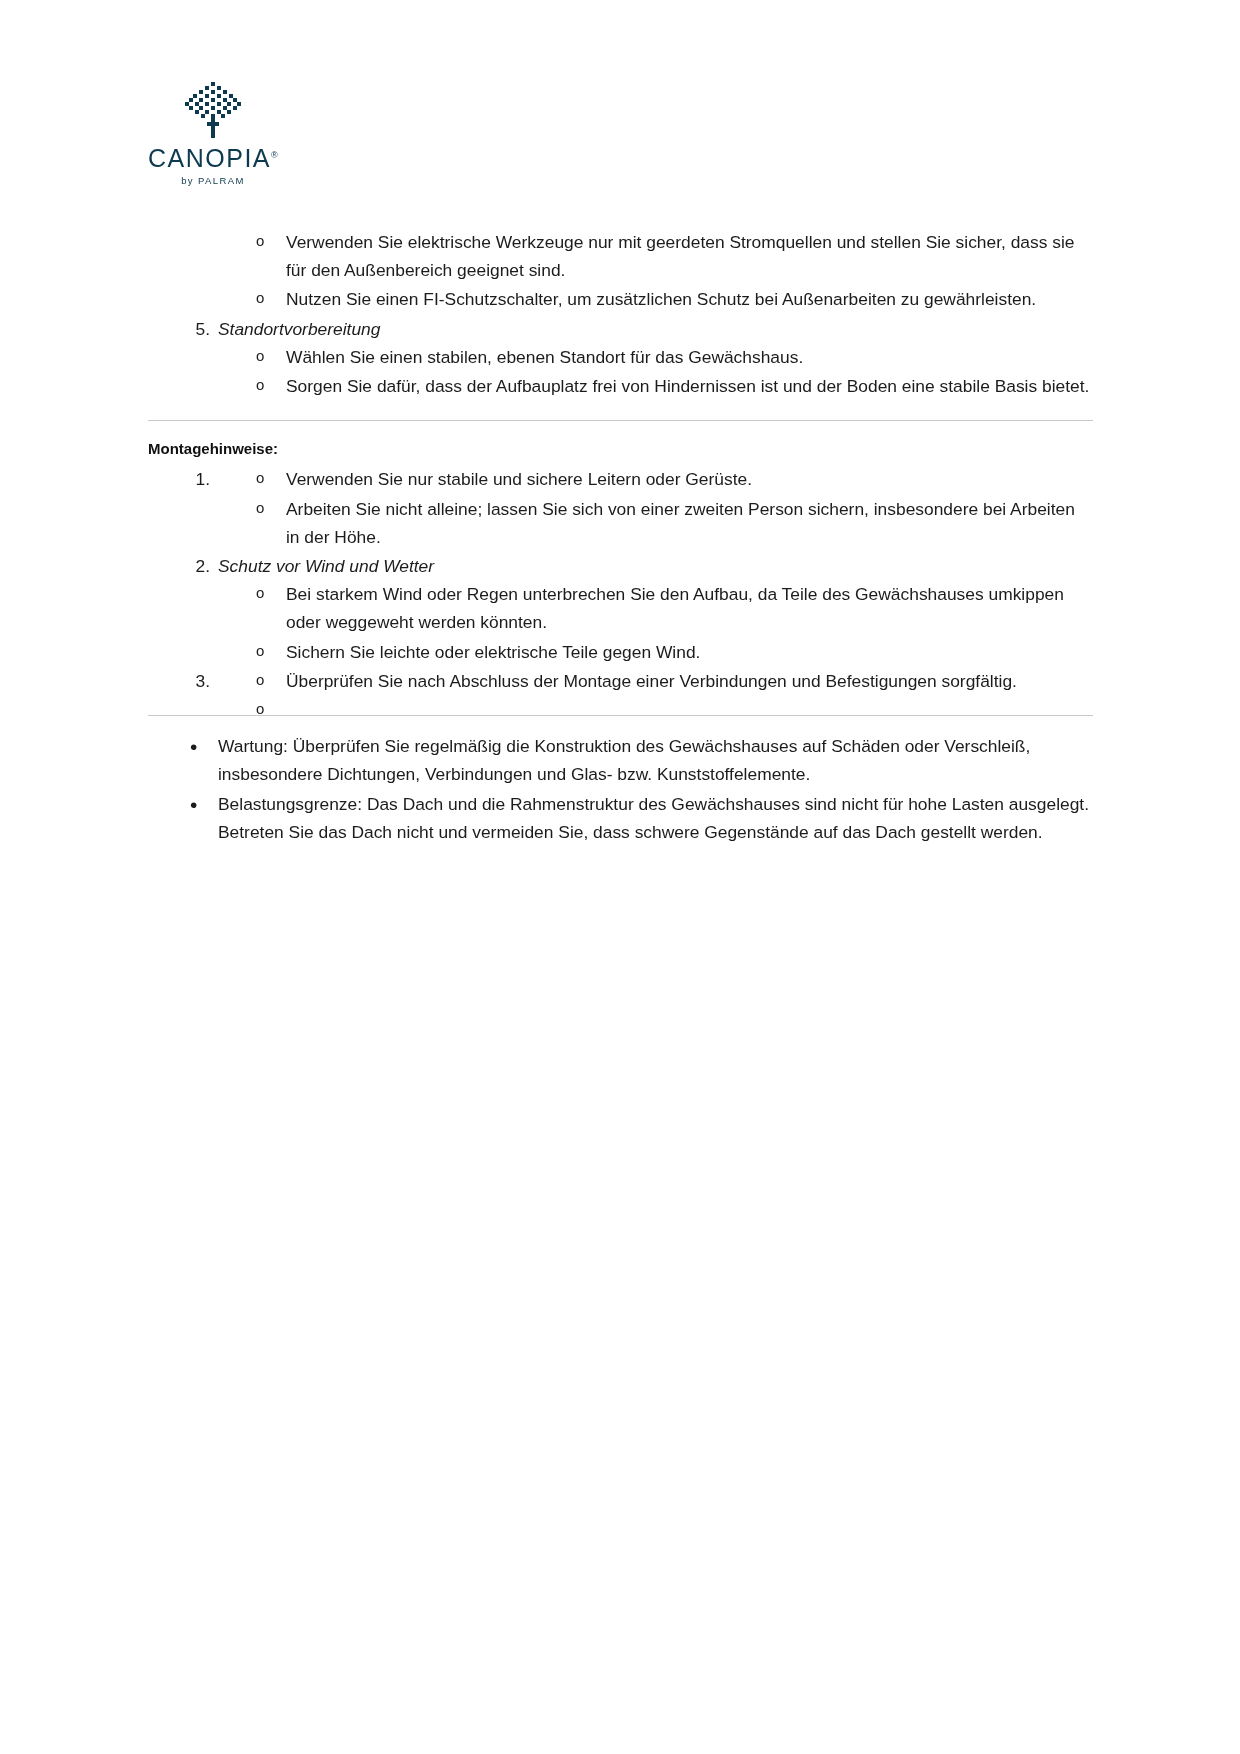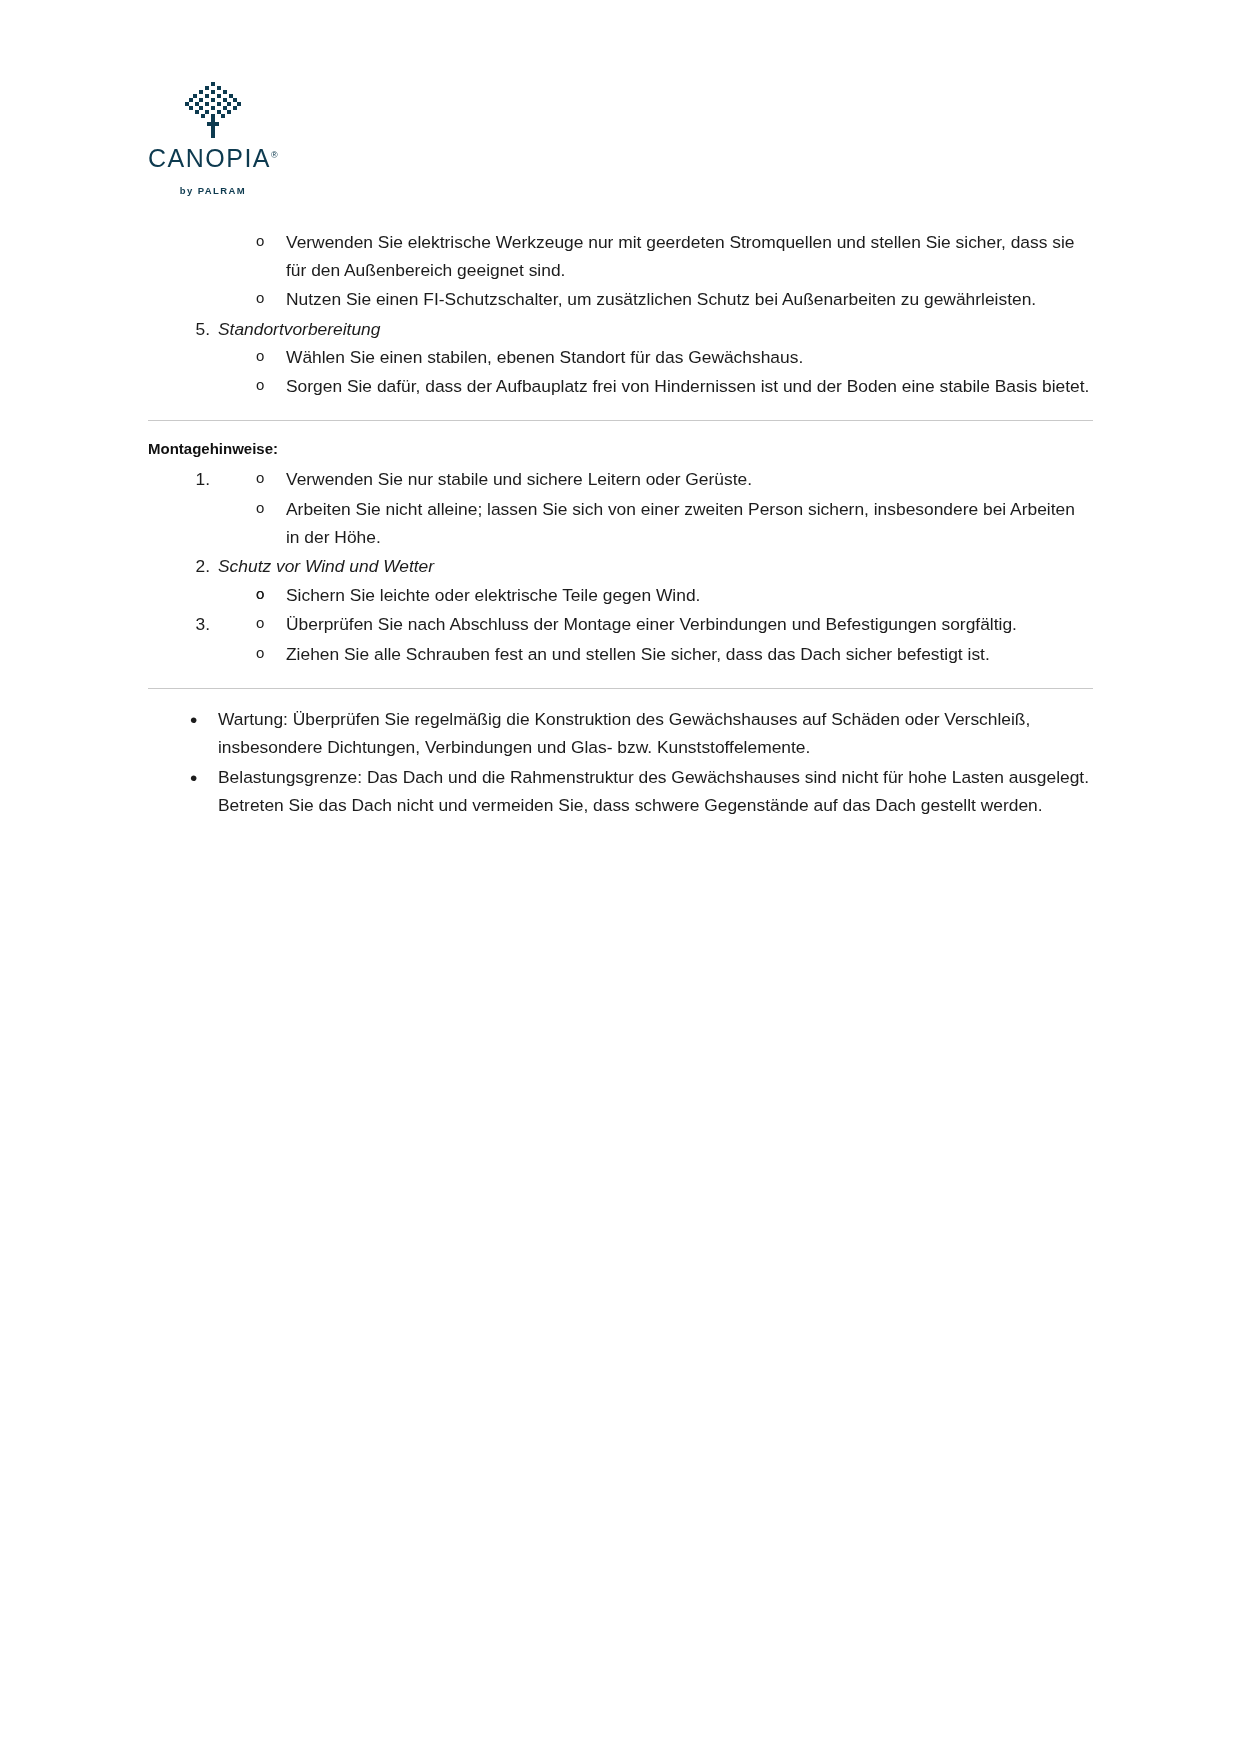--- a/index.html
+++ b/index.html
@@ -50,22 +50,22 @@
   .logo-word .reg {
     font-size: 9px;
     vertical-align: super;
   }
   .logo-sub {
     display: block;
     text-align: center;
     font-size: 9.5px;
     letter-spacing: 1.4px;
     color: #0d3a4f;
-    margin-top: 12px;
-    font-weight: 700;
+    margin-top: 2px;
+    font-weight: 400;
   }
 
   
   .content {
     position: absolute;
     top: 228px;
     left: 148px;
     width: 945px;
     font-size: 17.4px;
     line-height: 1.62;
@@ -263,37 +263,37 @@
             <span>Arbeiten Sie nicht alleine; lassen Sie sich von einer zweiten Person sichern, insbesondere bei Arbeiten in der Höhe.</span>
           </li>
         </ul>
       </li>
       <li>
         <span class="num">2.</span>
         <span class="l1text">Schutz vor Wind und Wetter</span>
         <ul class="level2">
           <li>
             <span class="marker">o</span>
+            <span>Bei starkem Wind oder Regen unterbrechen Sie den Aufbau, da Teile des Gewächshauses umkippen oder weggeweht werden könnten.</span>
           </li>
           <li>
             <span class="marker">o</span>
             <span>Sichern Sie leichte oder elektrische Teile gegen Wind.</span>
           </li>
         </ul>
       </li>
       <li>
         <span class="num">3.</span>
         <ul class="level2">
           <li>
             <span class="marker">o</span>
             <span>Überprüfen Sie nach Abschluss der Montage einer Verbindungen und Befestigungen sorgfältig.</span>
           </li>
           <li>
             <span class="marker">o</span>
-            <span>Ziehen Sie alle Schrauben fest an und stellen Sie sicher, dass das Dach sicher befestigt ist.</span>
           </li>
         </ul>
       </li>
     </ol>
 
     <hr class="divider">
 
     <ul class="bullets">
       <li>
         <span class="marker">•</span>

